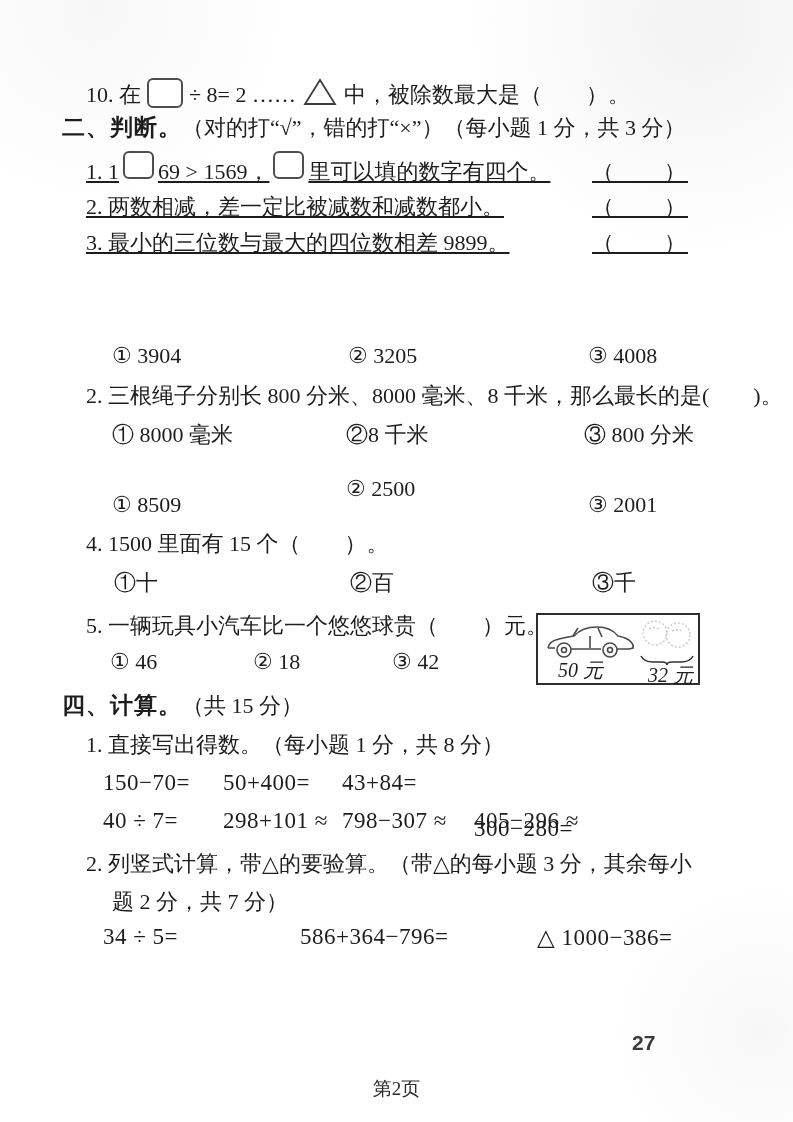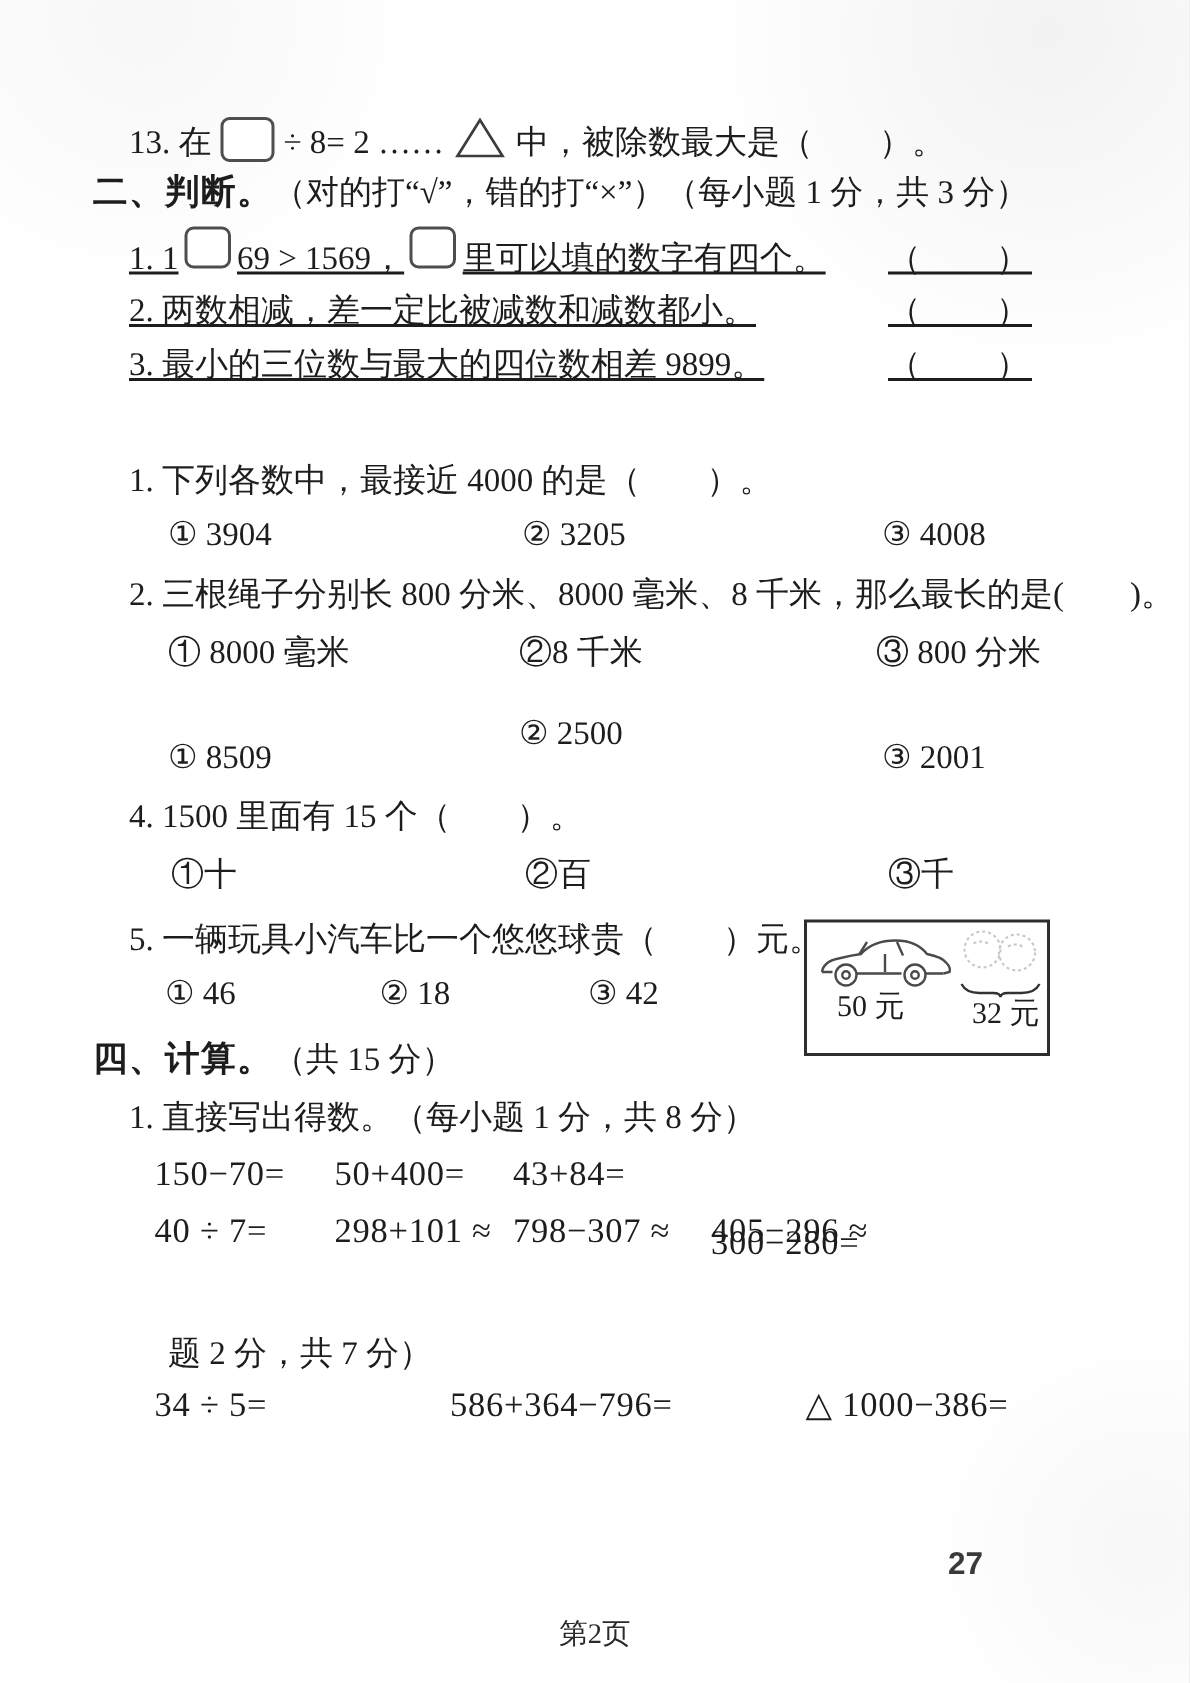--- a/index.html
+++ b/index.html
@@ -16,37 +16,37 @@
   .line { position:absolute; white-space:nowrap; font-size:22px; line-height:1.25; }
   .sec-title { font-weight:bold; font-size:23px; letter-spacing:1px; }
   .sec-desc { font-size:22px; }
   .jrow { position:absolute; left:86px; width:602px; display:flex; align-items:baseline; font-size:22px; white-space:nowrap;text-decoration:underline; }
   .bracket { margin-left:auto; letter-spacing:2px; }
   .opt { position:absolute; font-size:22px; white-space:nowrap; }
   .formula { position:absolute; font-size:23px; white-space:nowrap; letter-spacing:0.5px; }
   .box { display:inline-block; width:32px; height:26px; border:2px solid #4e4e4e; border-radius:6px; vertical-align:-6px; margin:0 6px; background:#fff; }
   .box.small { width:27px; height:24px; vertical-align:-5px; margin:0 4px; }
   .tri { display:inline-block; vertical-align:-4px; margin:0 7px; }
-  .imgbox { position:absolute; left:536px; top:613px; width:164px; height:91px; border:2px solid #2e2e2e; background:#fff; box-sizing:border-box; }
+  .imgbox { position:absolute; left:536px; top:613px; width:164px; height:72px; border:2px solid #2e2e2e; background:#fff; box-sizing:border-box;font-style:italic; }
   .car { position:absolute; left:5px; top:5px; }
   .price-car { position:absolute; left:20px; top:42px; font-size:20px; }
   .yoyo { position:absolute; left:102px; top:1px; }
   .brace { position:absolute; left:100px; top:40px; }
   .price-yoyo { position:absolute; left:110px; top:47px; font-size:20px; }
   .pagenum { position:absolute; left:632px; top:1031px; font-family:"Liberation Sans","DejaVu Sans",sans-serif; font-weight:bold; font-size:21px; color:#3a3a3a; }
   .footer { position:absolute; left:0; top:1076px; width:100%; text-align:center; font-size:19px; color:#2a2a2a; }
   svg { display:block; }
 </style>
 </head>
 <body>
 
 <div class="page">
 
   <div class="line" style="left:86px; top:78px;">
-    <span>13. 在</span><span class="box"></span><span>÷ 8= 2  ……</span><span class="tri"><svg width="34" height="28" viewBox="0 0 34 28">
+    <span>10. 在</span><span class="box"></span><span>÷ 8= 2  ……</span><span class="tri"><svg width="34" height="28" viewBox="0 0 34 28">
           <polygon points="17,2 2,26 32,26" fill="none" stroke="#3d3d3d" stroke-width="1.8"></polygon>
         </svg></span><span>中，被除数最大是（　　）。</span>
   </div>
 
   <div class="line" style="left:62px; top:114px;text-align:center;">
     <span class="sec-title">二、判断。</span><span class="sec-desc">（对的打“√”，错的打“×”）（每小题 1 分，共 3 分）</span>
   </div>
 
   <div class="jrow" style="top:151px;">
     <span>1. 1</span>
@@ -61,21 +61,20 @@
     <span>2. 两数相减，差一定比被减数和减数都小。</span>
     <span class="bracket">（　　）</span>
   </div>
 
   <div class="jrow" style="top:228px;">
     <span>3. 最小的三位数与最大的四位数相差 9899。</span>
     <span class="bracket">（　　）</span>
   </div>
 
 
-  <div class="line" style="left:86px; top:306px;">1. 下列各数中，最接近 4000 的是（　　）。</div>
   <span class="opt" style="left:112px; top:343px;">① 3904</span>
   <span class="opt" style="left:348px; top:343px;">② 3205</span>
   <span class="opt" style="left:588px; top:343px;">③ 4008</span>
 
   <div class="line" style="left:86px; top:382px;">2. 三根绳子分别长 800 分米、8000 毫米、8 千米，那么最长的是(　　)。</div>
   <span class="opt" style="left:112px; top:420px;">① 8000 毫米</span>
   <span class="opt" style="left:346px; top:420px;">②8 千米</span>
   <span class="opt" style="left:584px; top:420px;">③ 800 分米</span>
 
   <span class="opt" style="left:112px; top:492px;">① 8509</span>
@@ -133,20 +132,21 @@
   <span class="formula" style="left:103px; top:770px;">150−70=</span>
   <span class="formula" style="left:223px; top:770px;">50+400=</span>
   <span class="formula" style="left:342px; top:770px;">43+84=</span>
   <span class="formula" style="left:474px; top:816px;">300−280=</span>
 
   <span class="formula" style="left:103px; top:808px;">40 ÷ 7=</span>
   <span class="formula" style="left:223px; top:808px;">298+101 ≈</span>
   <span class="formula" style="left:342px; top:808px;">798−307 ≈</span>
   <span class="formula" style="left:474px; top:808px;">405−296 ≈</span>
 
+  <div class="line" style="left:86px; top:850px;">2. 列竖式计算，带△的要验算。（带△的每小题 3 分，其余每小</div>
   <div class="line" style="left:112px; top:888px;">题 2 分，共 7 分）</div>
 
   <span class="formula" style="left:103px; top:924px;">34 ÷ 5=</span>
   <span class="formula" style="left:300px; top:924px;">586+364−796=</span>
   <span class="formula" style="left:537px; top:924px;">△ 1000−386=</span>
 
   <div class="pagenum">27</div>
   <div class="footer">第2页</div>
 
 </div>

